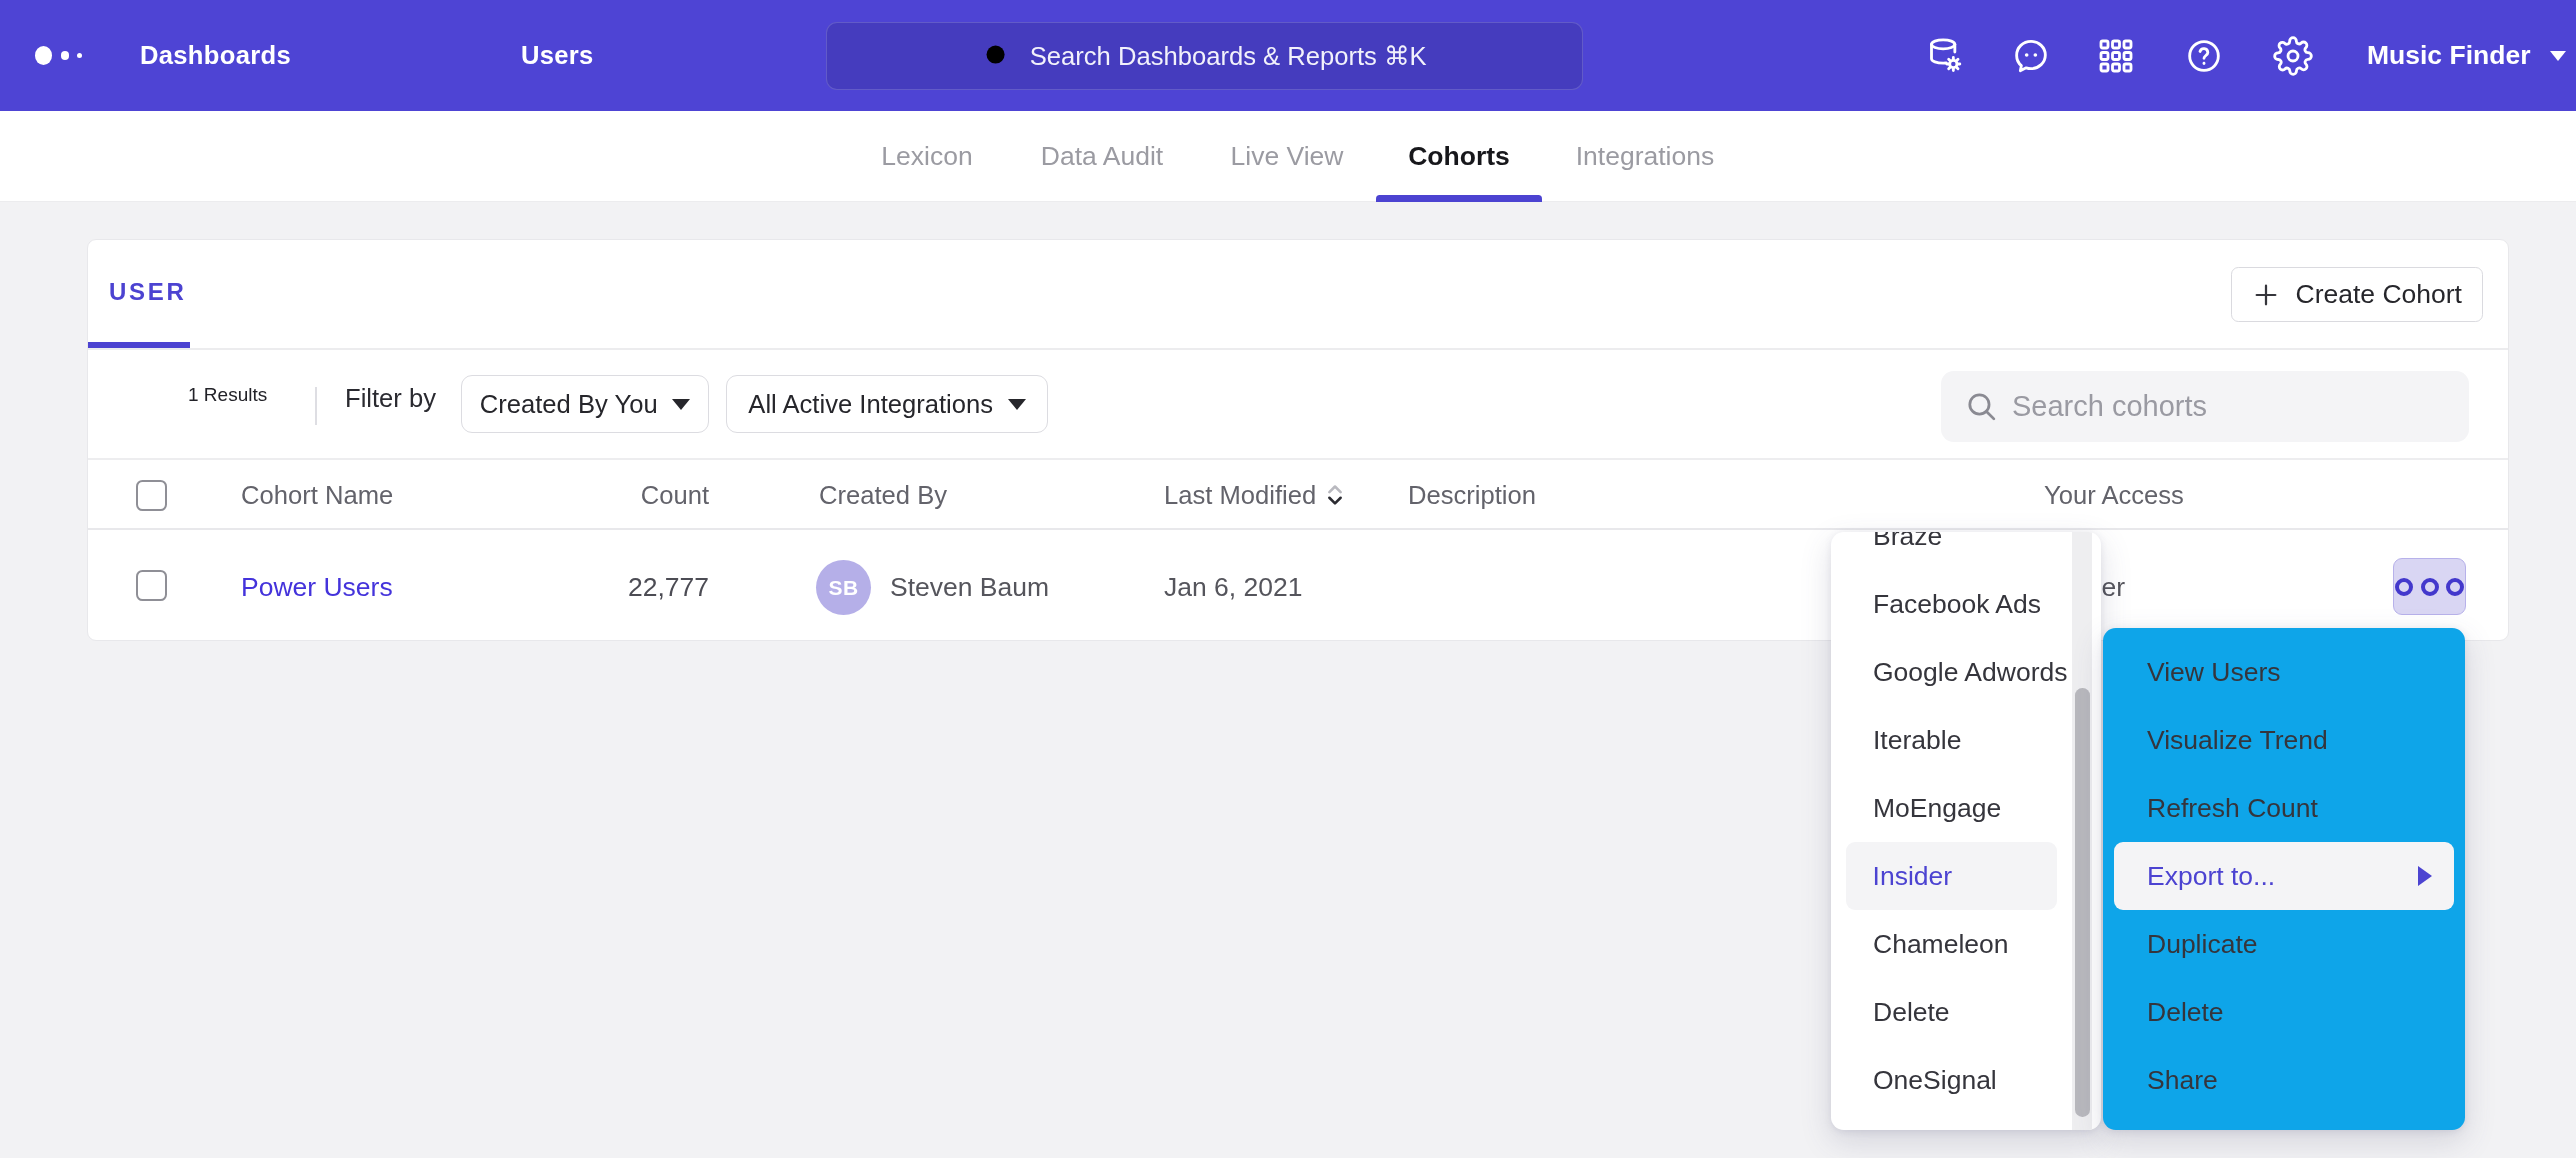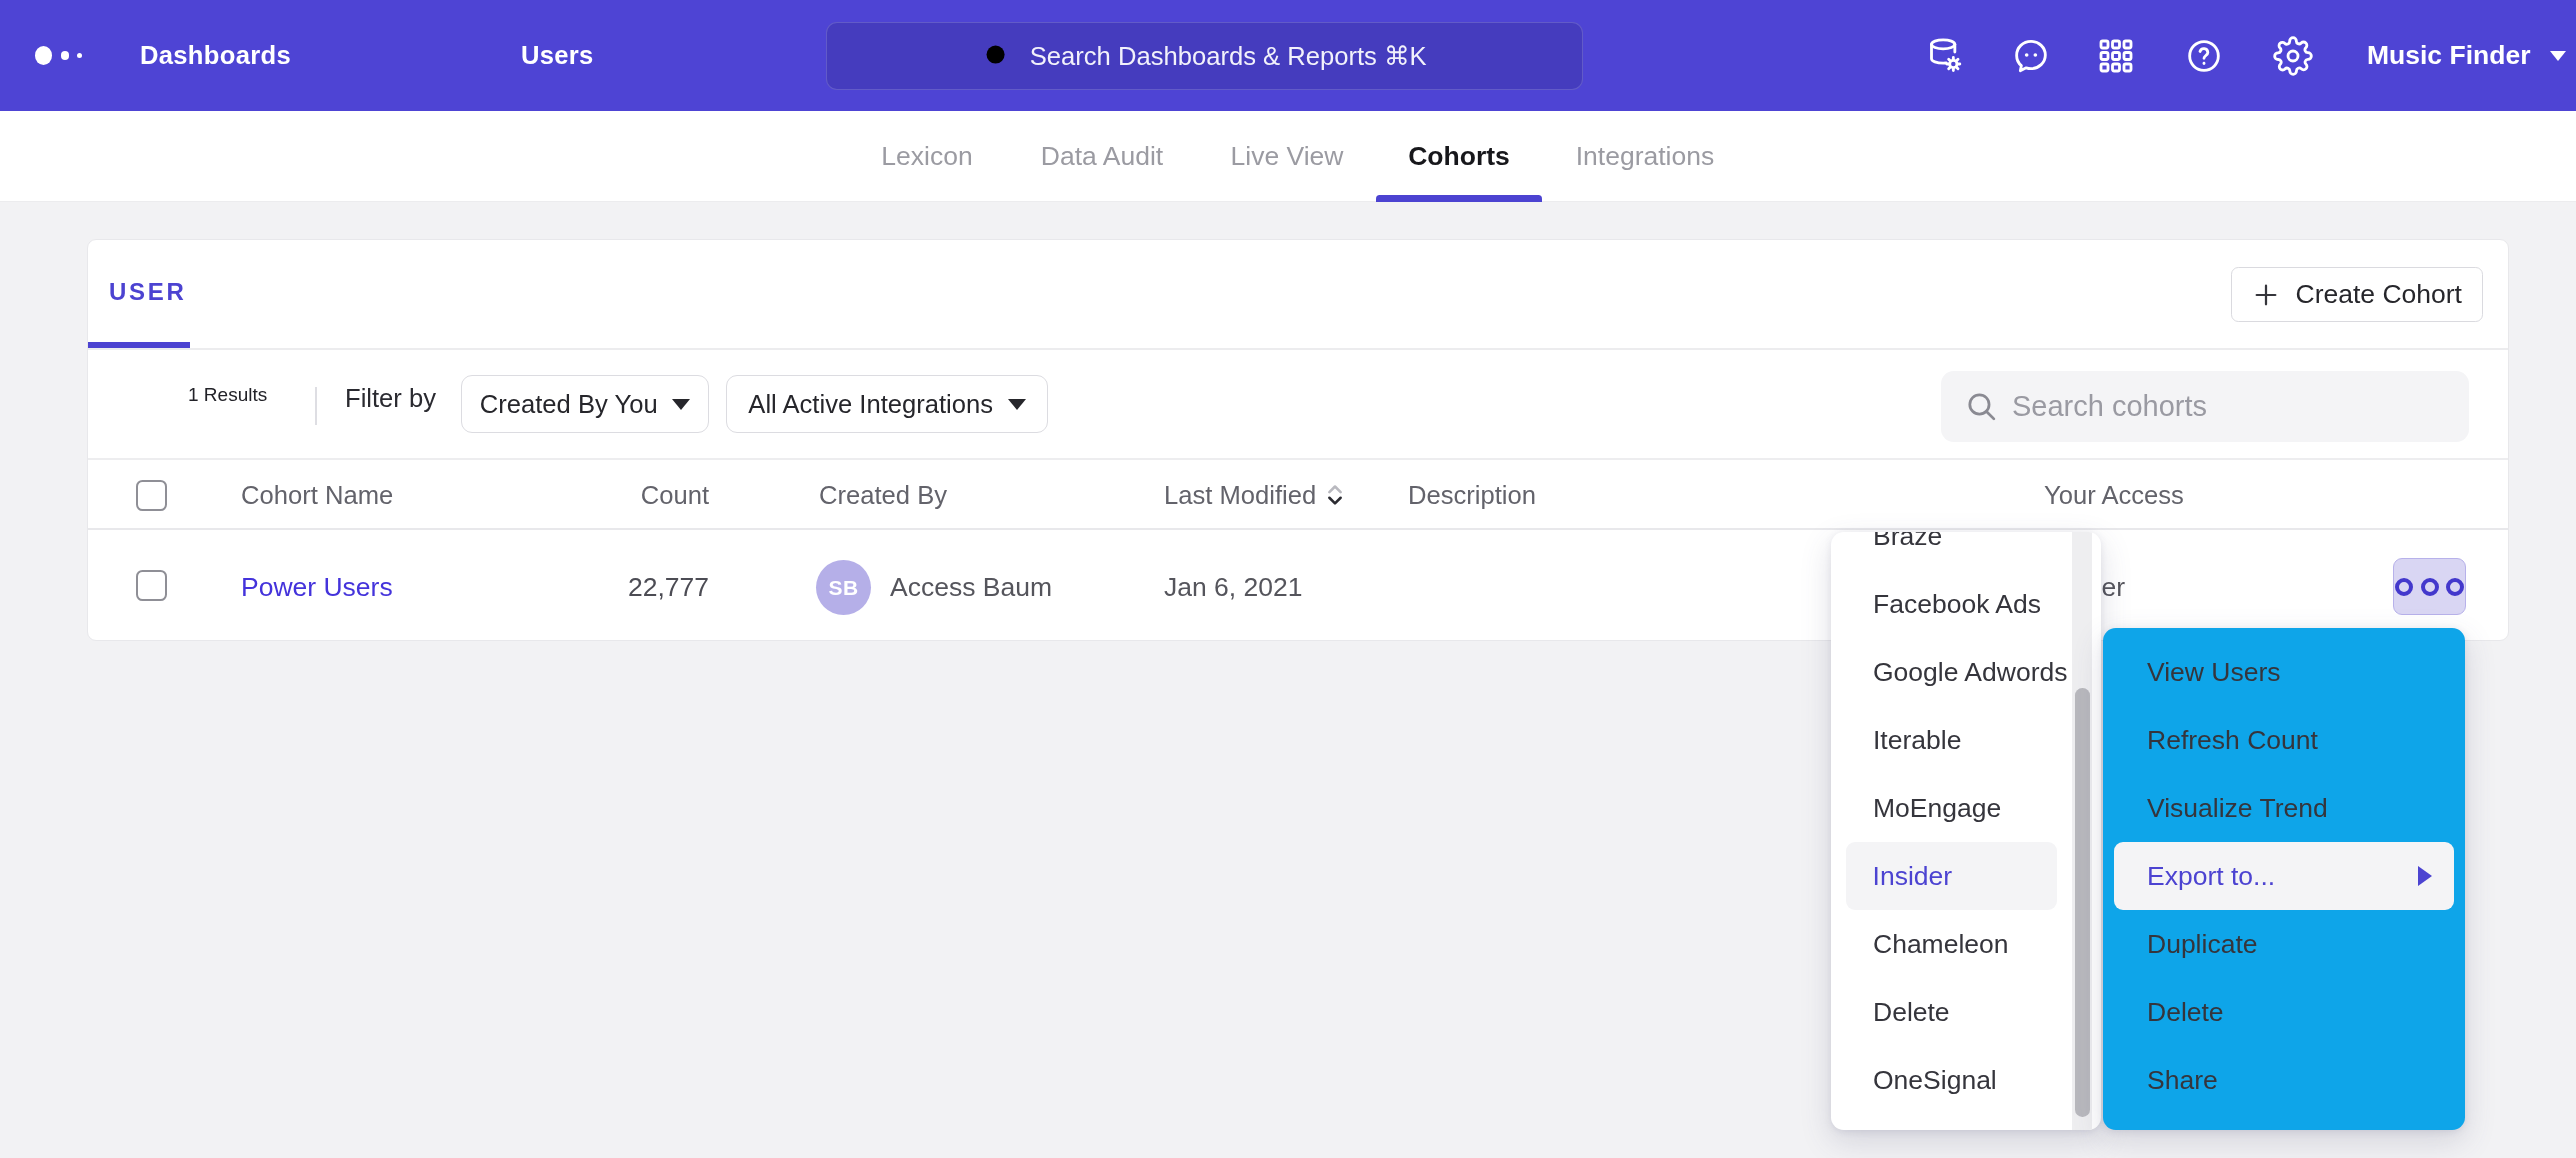--- a/index.html
+++ b/index.html
@@ -224,21 +224,21 @@
     </div>
     <div class="th" style="left:1320px">Description</div>
     <div class="th" style="left:1956px">Your Access</div>
 
     <div class="hline" style="top:288px;height:1.8px;background:#E8E8EB"></div>
 
     <div class="checkbox" style="top:330px"></div>
     <div class="td row-link" style="left:153px">Power Users</div>
     <div class="td num-col" style="color:#4C4C54">22,777</div>
     <div class="avatar">SB</div>
-    <div class="td" style="left:802px">Access Baum</div>
+    <div class="td" style="left:802px">Steven Baum</div>
     <div class="td" style="left:1076px">Jan 6, 2021</div>
     <div class="td" style="left:1320px"></div>
     <div class="td" style="left:1959px">Owner</div>
 
     <div class="more-btn">
       <span class="ring"></span>
       <span class="ring"></span>
       <span class="ring"></span>
     </div>
   </div>
@@ -254,22 +254,22 @@
       <div class="sitem">Chameleon</div>
       <div class="sitem">Delete</div>
       <div class="sitem">OneSignal</div>
     </div>
     <div class="strack"></div>
     <div class="sthumb"></div>
   </div>
 
   <div class="menu">
     <div class="mitem">View Users</div>
+    <div class="mitem">Visualize Trend</div>
     <div class="mitem">Refresh Count</div>
-    <div class="mitem">Visualize Trend</div>
     <div class="mitem active">
       <span>Export to...</span>
       <span class="arrow-right"></span>
     </div>
     <div class="mitem">Duplicate</div>
     <div class="mitem">Delete</div>
     <div class="mitem">Share</div>
   </div>
 
 </div>

